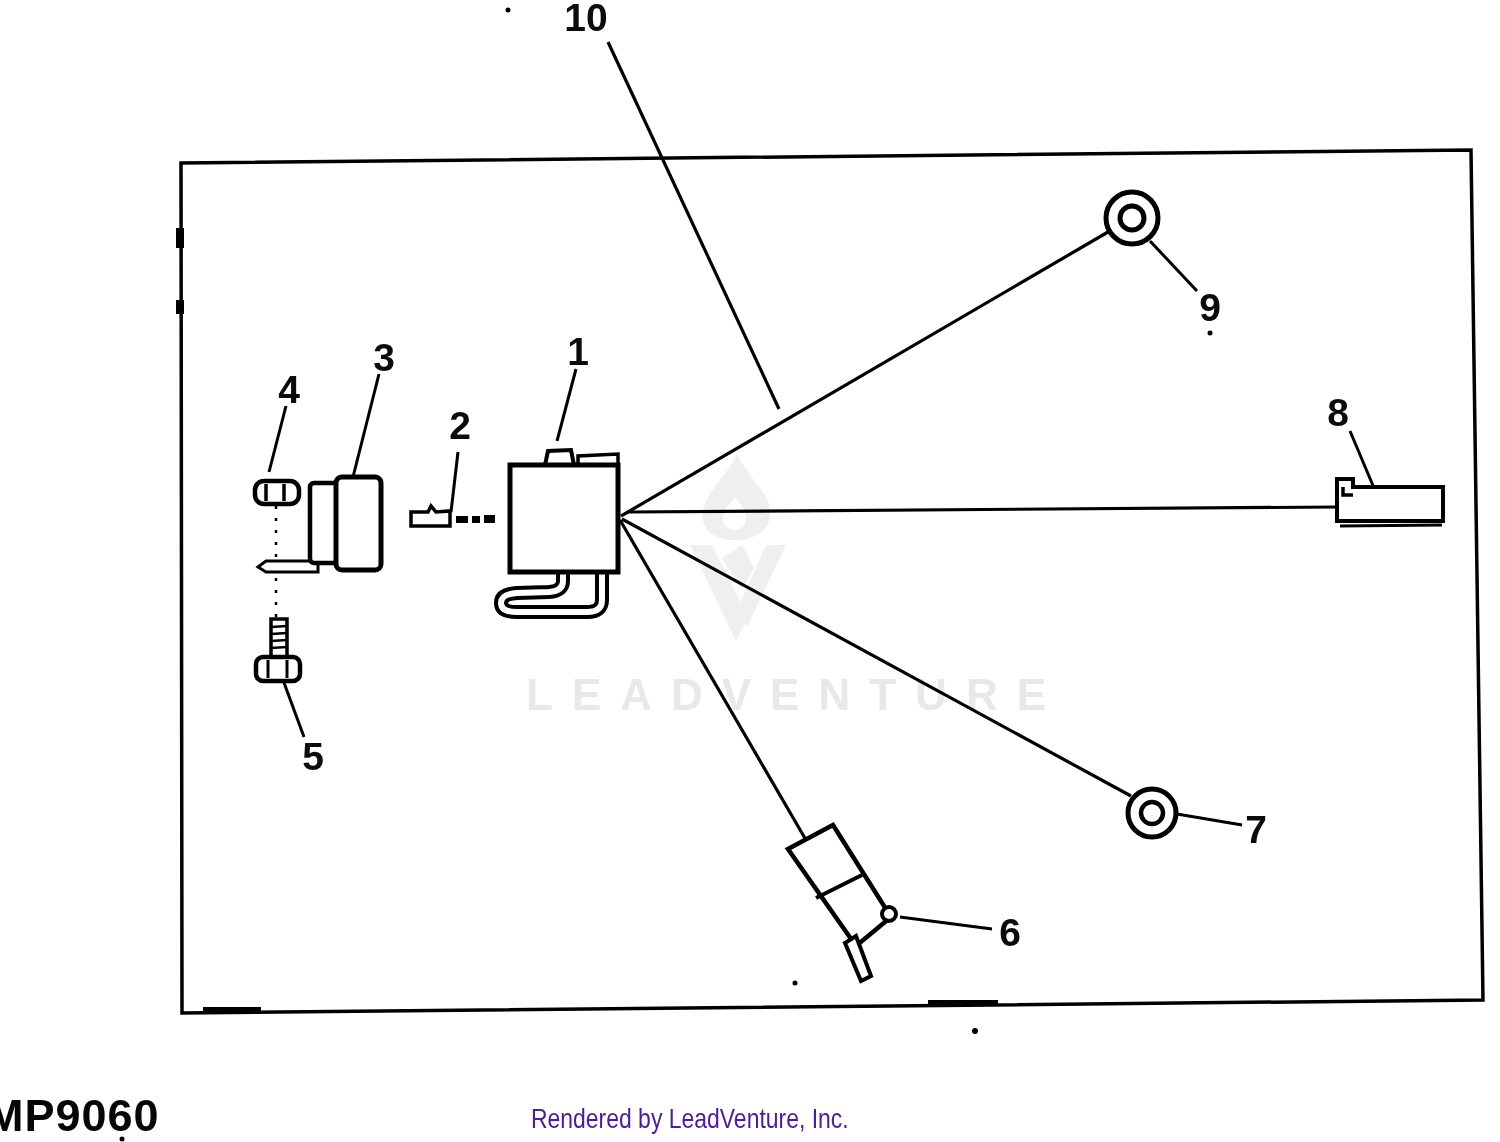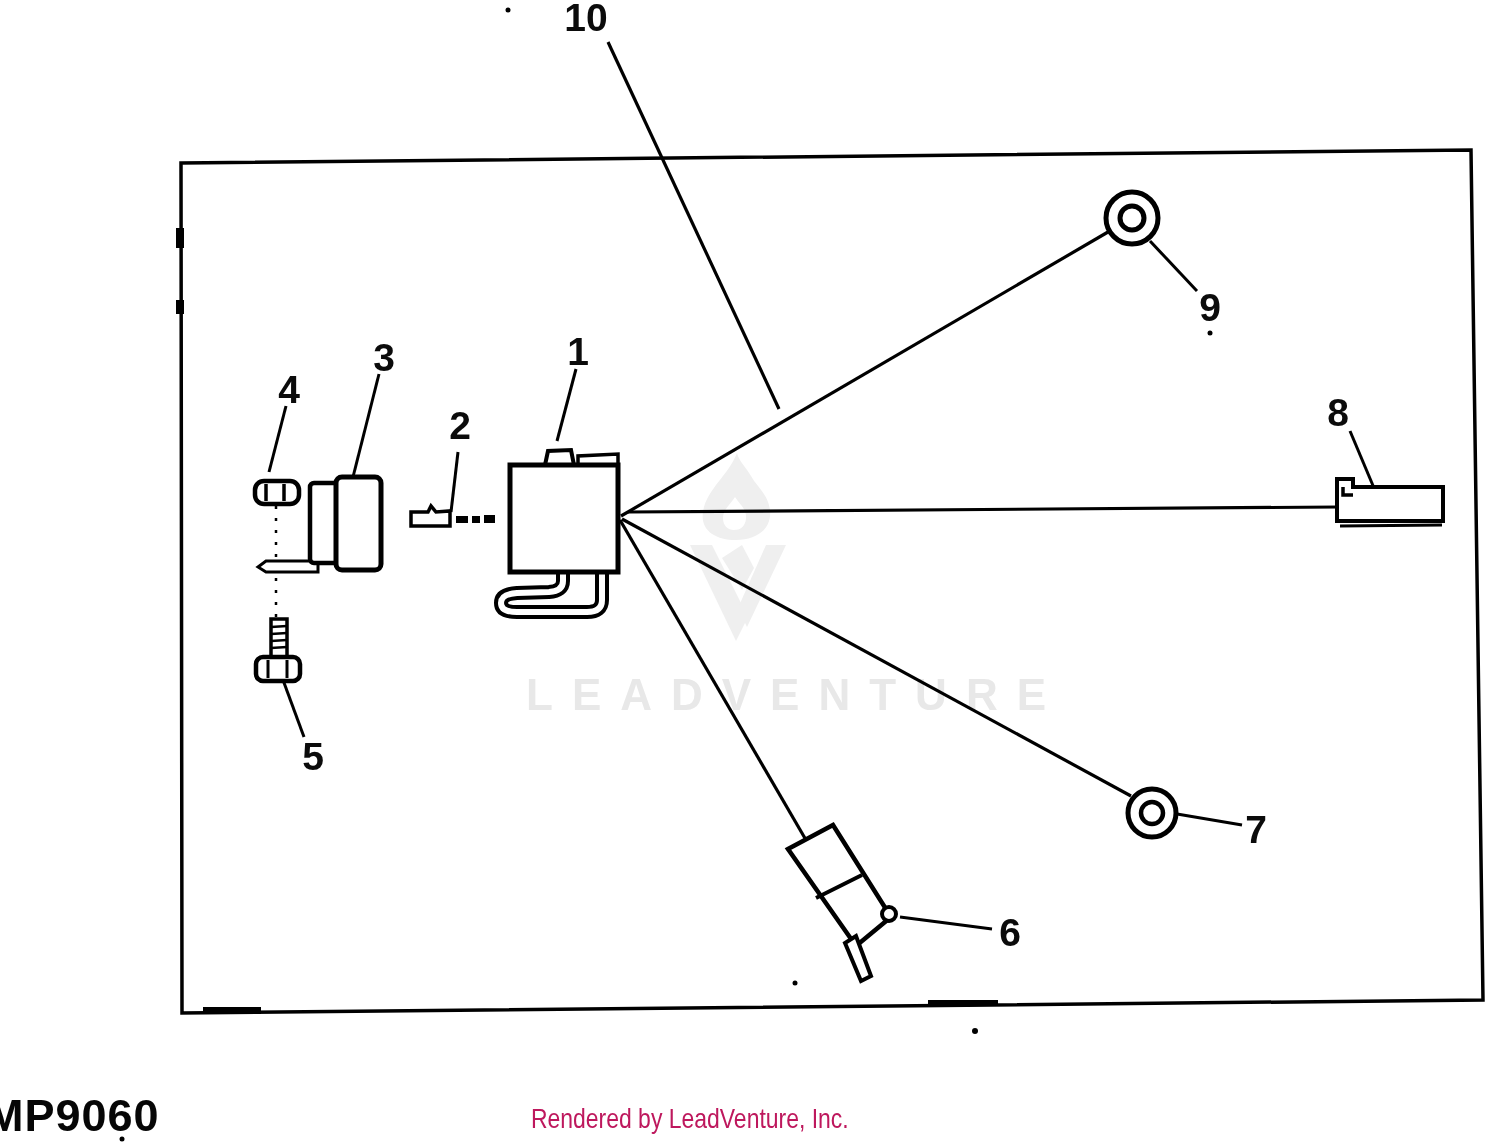--- a/index.html
+++ b/index.html
@@ -31,21 +31,21 @@
   .footer-code{
     position:absolute;left:-14px;top:1090px;
     font:700 45px "Liberation Sans",sans-serif;
     letter-spacing:1px;
     color:#060606;
   }
   .footer-rendered{
     position:absolute;left:0;top:1103px;width:1380px;
     text-align:center;
     font:400 28px "Liberation Sans",sans-serif;
-    color:#be185d;
+    color:#4c1d95;
   }
   .footer-rendered span{display:inline-block;transform:scaleX(0.82);}
 </style>
 </head>
 <body>
 
 <div class="stage">
 
   <div class="wm-text">LEADVENTURE</div>
 

